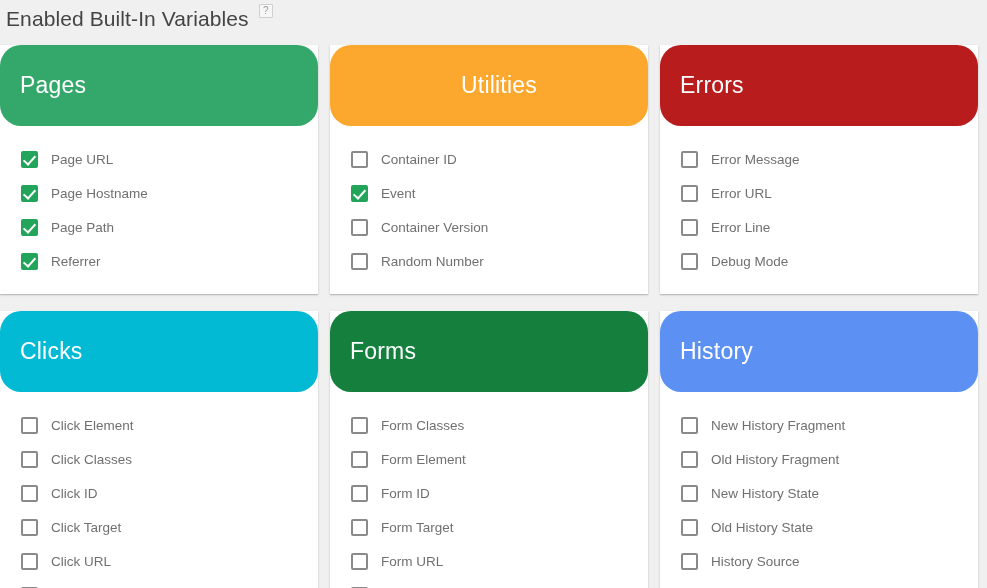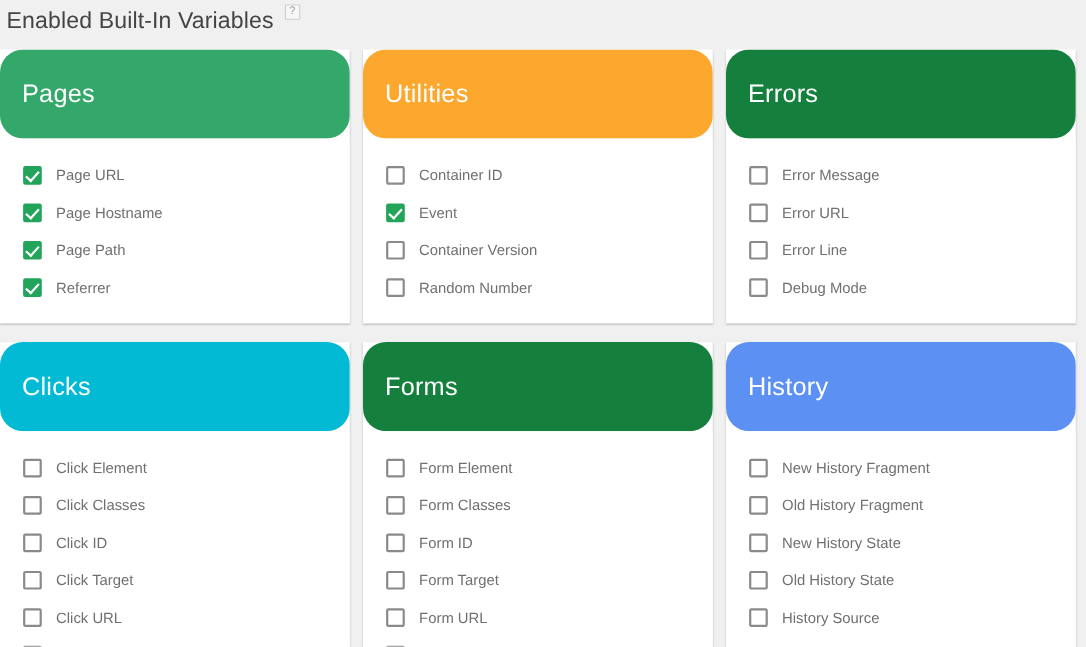--- a/index.html
+++ b/index.html
@@ -164,21 +164,21 @@
             <span class="cbox checked"></span>
             <span class="check-label">Page Path</span>
           </div>
           <div class="check-row">
             <span class="cbox checked"></span>
             <span class="check-label">Referrer</span>
           </div>
         </div>
       </div>
       <div class="card rows4">
-        <div class="card-header" style="background: rgb(252, 168, 46);">
+        <div class="card-header" style="background: rgb(252, 168, 46); justify-content: center;">
           <div class="card-header-title">Utilities</div>
         </div>
         <div class="card-body">
           <div class="check-row">
             <span class="cbox unchecked"></span>
             <span class="check-label">Container ID</span>
           </div>
           <div class="check-row">
             <span class="cbox checked"></span>
             <span class="check-label">Event</span>
@@ -187,21 +187,21 @@
             <span class="cbox unchecked"></span>
             <span class="check-label">Container Version</span>
           </div>
           <div class="check-row">
             <span class="cbox unchecked"></span>
             <span class="check-label">Random Number</span>
           </div>
         </div>
       </div>
       <div class="card rows4">
-        <div class="card-header" style="background: #15803d;">
+        <div class="card-header" style="background: #b91c1c;">
           <div class="card-header-title">Errors</div>
         </div>
         <div class="card-body">
           <div class="check-row">
             <span class="cbox unchecked"></span>
             <span class="check-label">Error Message</span>
           </div>
           <div class="check-row">
             <span class="cbox unchecked"></span>
             <span class="check-label">Error URL</span>
@@ -247,25 +247,25 @@
           </div>
         </div>
       </div>
       <div class="card">
         <div class="card-header" style="background: #15803d;">
           <div class="card-header-title">Forms</div>
         </div>
         <div class="card-body">
           <div class="check-row">
             <span class="cbox unchecked"></span>
+            <span class="check-label">Form Classes</span>
+          </div>
+          <div class="check-row">
+            <span class="cbox unchecked"></span>
             <span class="check-label">Form Element</span>
-          </div>
-          <div class="check-row">
-            <span class="cbox unchecked"></span>
-            <span class="check-label">Form Classes</span>
           </div>
           <div class="check-row">
             <span class="cbox unchecked"></span>
             <span class="check-label">Form ID</span>
           </div>
           <div class="check-row">
             <span class="cbox unchecked"></span>
             <span class="check-label">Form Target</span>
           </div>
           <div class="check-row">

